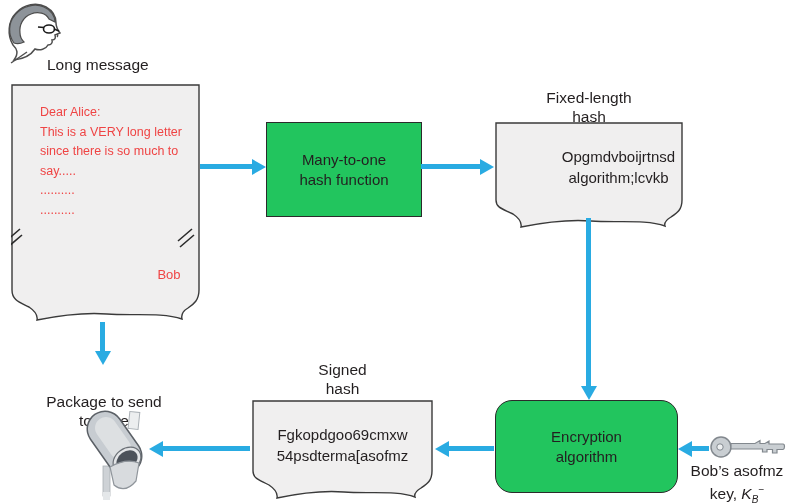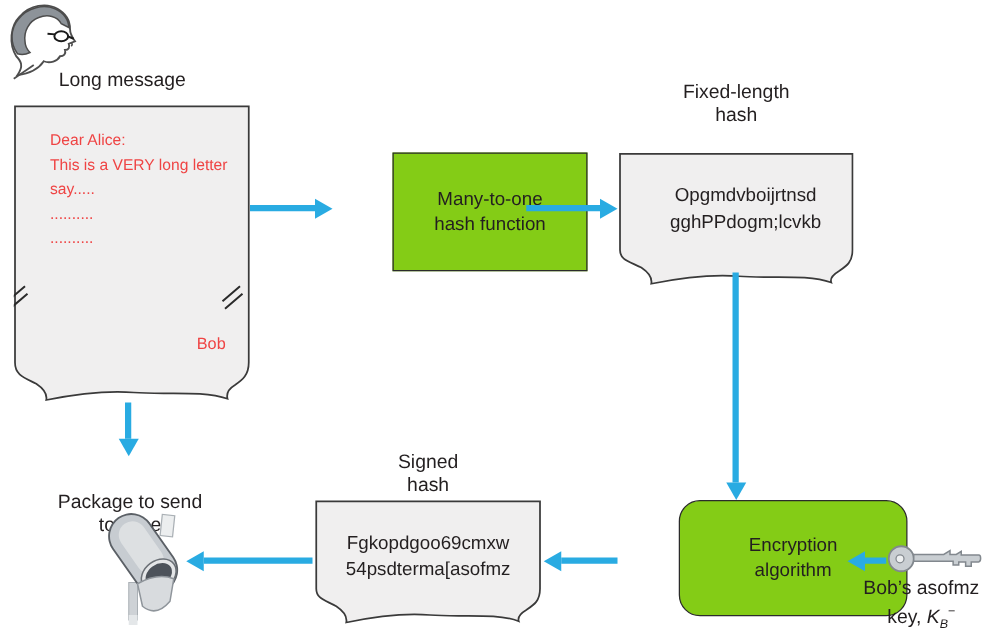--- a/index.html
+++ b/index.html
@@ -8,23 +8,23 @@
     font-family:"Liberation Sans",sans-serif;color:#231f20;overflow:hidden;
   }
   .abs{position:absolute;}
 
   
   .paper-text{position:absolute;text-align:center;font-size:15px;line-height:21px;}
   .letter-text{position:absolute;font-size:12.5px;line-height:19.5px;color:#ef4444;}
 
   
   .proc-box{
-    position:absolute;background:#84cc16;border:1.6px solid #2b2b2b;
+    position:absolute;background:#22c55e;border:1.6px solid #2b2b2b;
     display:flex;align-items:center;justify-content:center;text-align:center;
-    font-size:15px;line-height:20px;margin-left:48px;
+    font-size:15px;line-height:20px;
   }
 
   
   .lbl{position:absolute;font-size:15.5px;line-height:19px;text-align:center;}
   .lbl-left{text-align:left;}
 
   
   .shaft-h{position:absolute;height:5px;background:#29abe2;}
   .shaft-v{position:absolute;width:5px;background:#29abe2;}
   .head-r::after{content:"";position:absolute;left:100%;top:50%;transform:translateY(-50%);
@@ -56,48 +56,49 @@
 
   <svg class="abs" style="left:11px;top:84px;" width="189" height="238" viewBox="0 0 189 238">
     <path d="M1,1 H188 V206 C188,216 183,220 177,224 C172,227 170,231 171,235 C151,228 121,232 96,230 C71,228 46,232 26,236 C27,231 24,227 18,223 C8,218 1,216 1,206 Z" fill="#f0efef" stroke="#3a3a3a" stroke-width="1.4"></path>
     <path d="M-5,157 L9,145 M-3,163 L11,151" stroke="#2b2b2b" stroke-width="1.6" fill="none"></path>
     <path d="M167,157 L181,145 M169,163 L183,151" stroke="#2b2b2b" stroke-width="1.6" fill="none"></path>
   </svg>
 
   <div class="letter-text" style="left:40px;top:103px;width:160px;">
     <div>Dear Alice:</div>
     <div>This is a VERY long letter</div>
+    <div>since there is so much to</div>
     <div>say.....</div>
     <div>..........</div>
     <div>..........</div>
   </div>
   <div class="letter-text" style="left:144px;top:265px;width:50px;text-align:center;font-size:13px;">Bob</div>
 
   <div class="shaft-h head-r" style="left:200px;top:164px;width:52px;"></div>
 
   <div class="proc-box" style="left:266px;top:122px;width:154px;height:93px;">
     <div>
       <div>Many-to-one</div>
       <div>hash function</div>
     </div>
   </div>
 
   <div class="shaft-h head-r" style="left:421px;top:164px;width:59px;"></div>
 
-  <div class="lbl" style="left:495px;top:64px;width:188px;">
+  <div class="lbl" style="left:495px;top:88px;width:188px;">
     <div>Fixed-length</div>
     <div>hash</div>
   </div>
 
   <svg class="abs" style="left:495px;top:122px;" width="188" height="106" viewBox="0 0 188 106">
     <path d="M1,1 H187 V78 C187,88 182,91 176,95 C171,98 169,101 170,104 C151,97 121,101 96,99 C71,97 46,101 26,105 C27,100 24,96 18,92 C8,87 1,86 1,78 Z" fill="#f0efef" stroke="#3a3a3a" stroke-width="1.4"></path>
   </svg>
-  <div class="paper-text" style="left:514px;top:146px;width:165px;">
+  <div class="paper-text" style="left:495px;top:146px;width:165px;padding-left:41px;">
     <div>Opgmdvboijrtnsd</div>
-    <div>gghPPdogm;lcvkb</div>
+    <div>algorithm;lcvkb</div>
   </div>
 
   <div class="shaft-v head-d" style="left:586px;top:218px;height:168px;"></div>
 
   <div class="proc-box" style="left:495px;top:400px;width:181px;height:91px;border-radius:17px;">
     <div>
       <div>Encryption</div>
       <div>algorithm</div>
     </div>
   </div>

